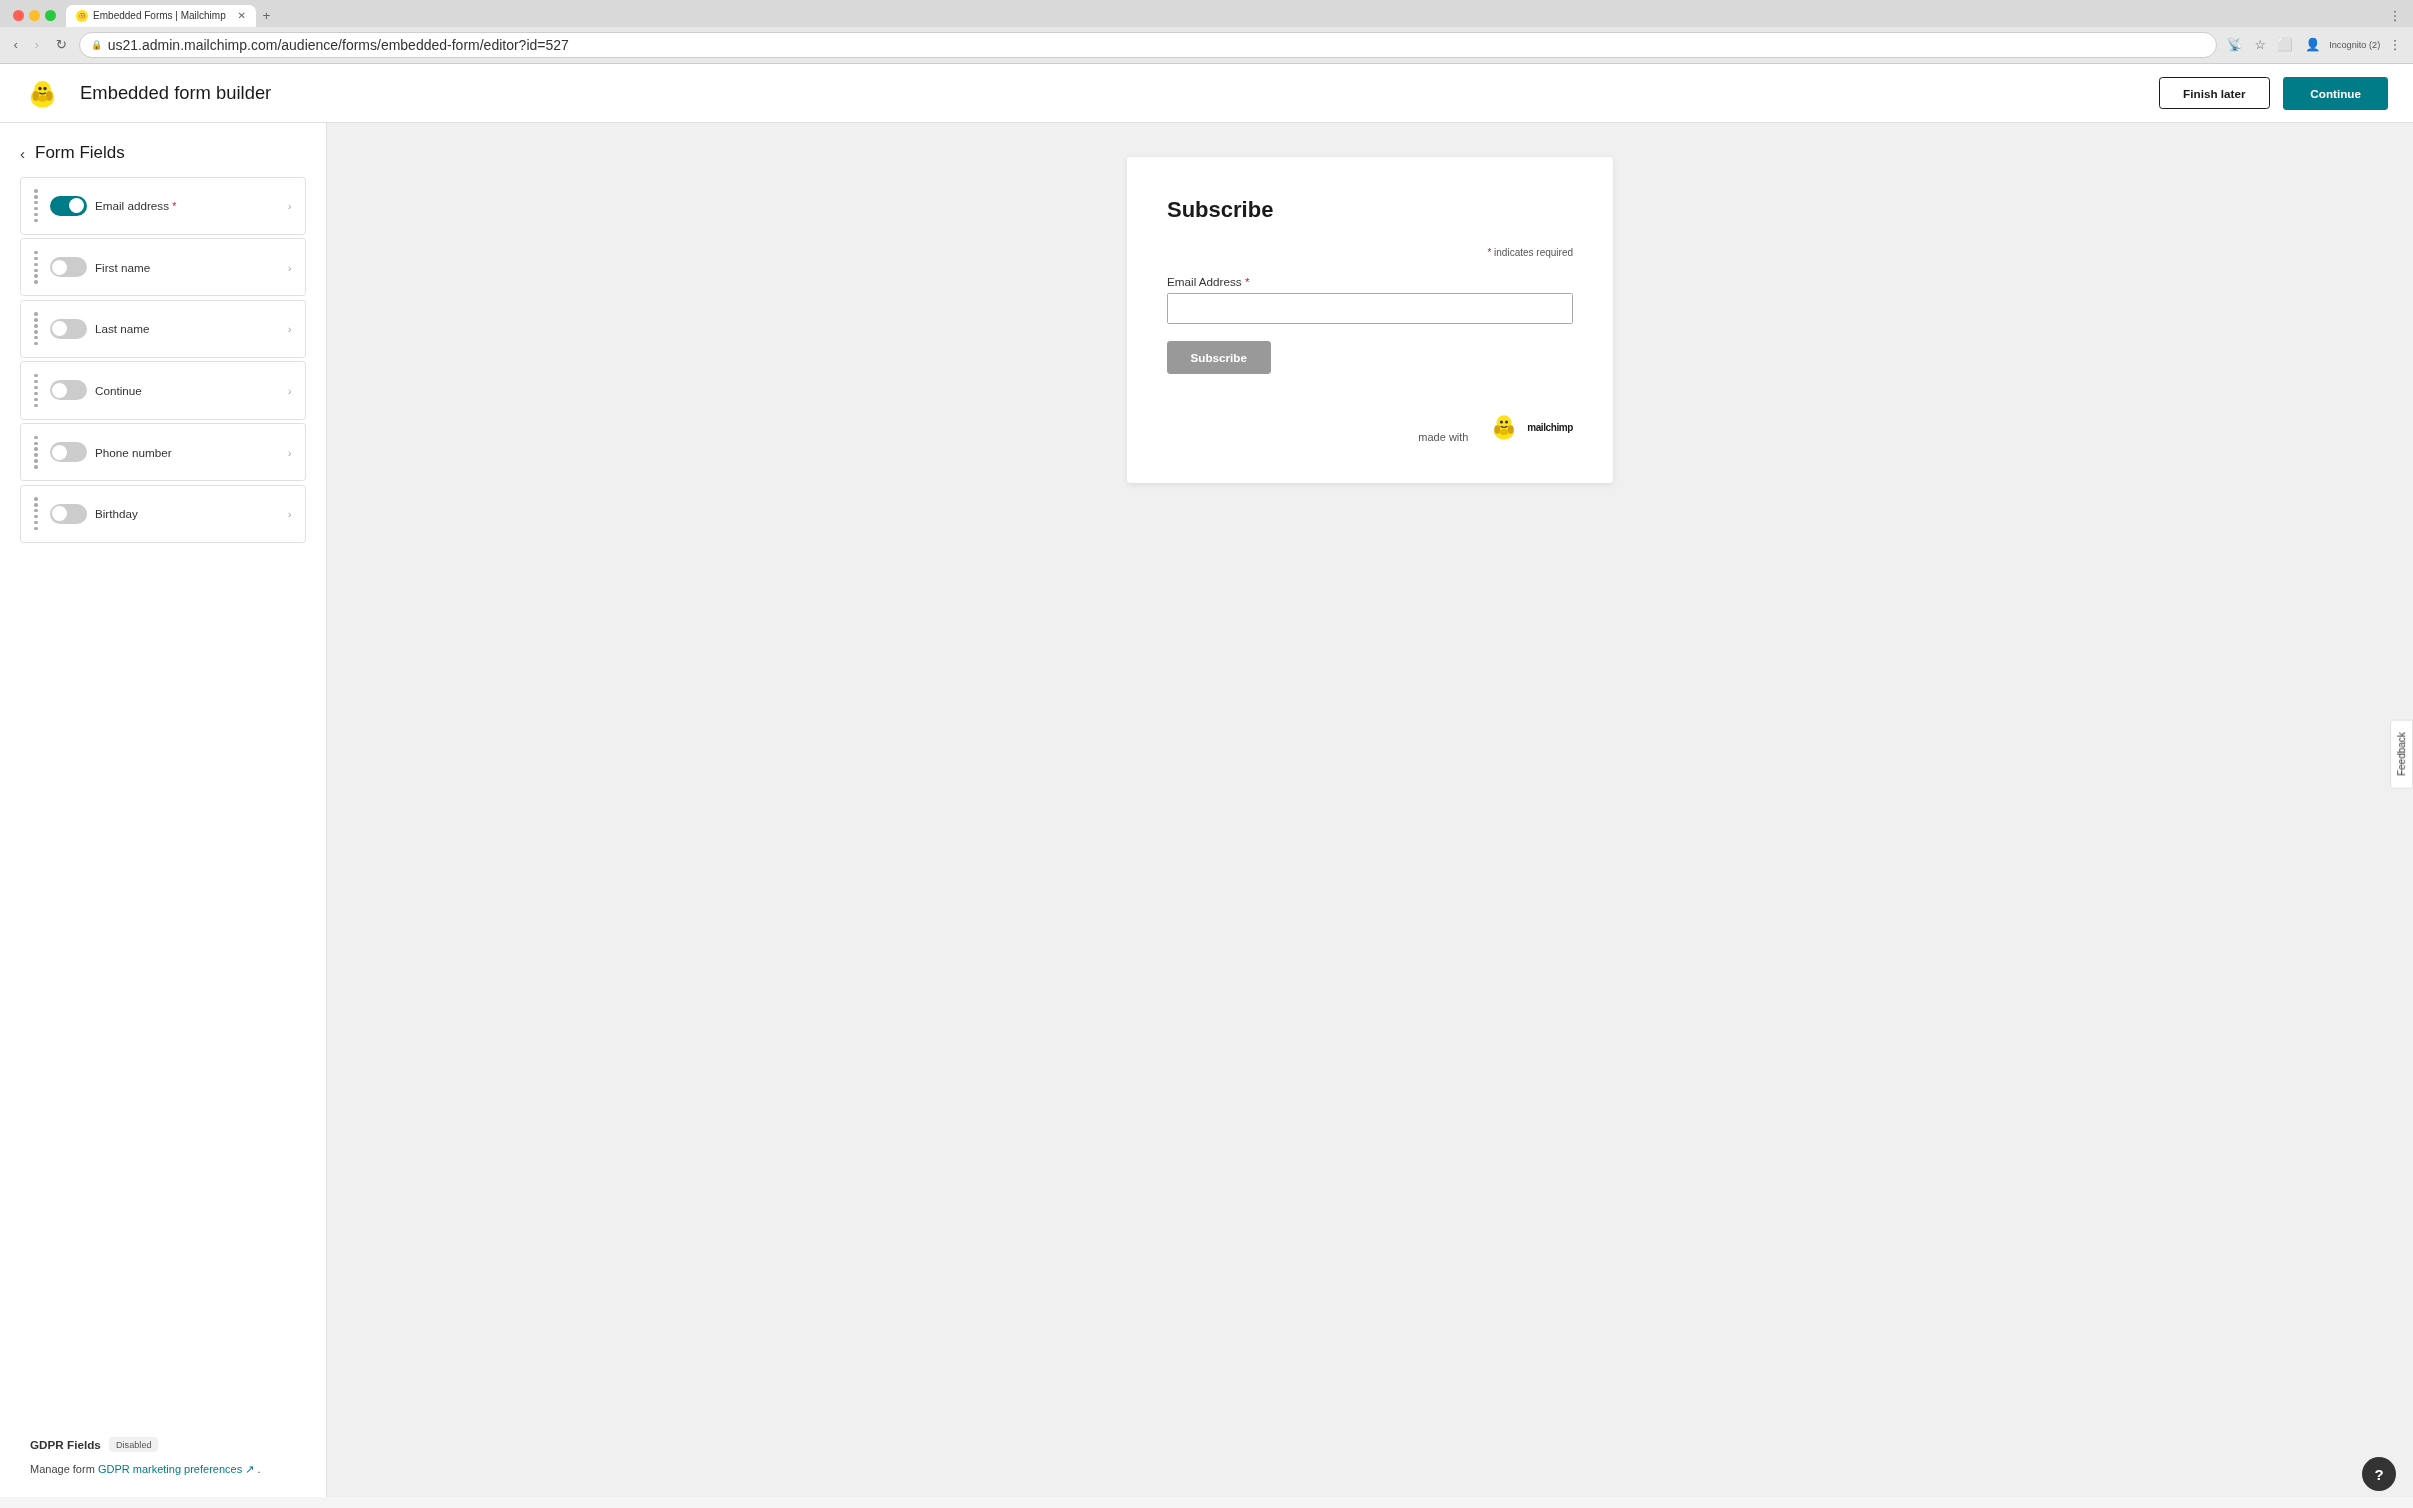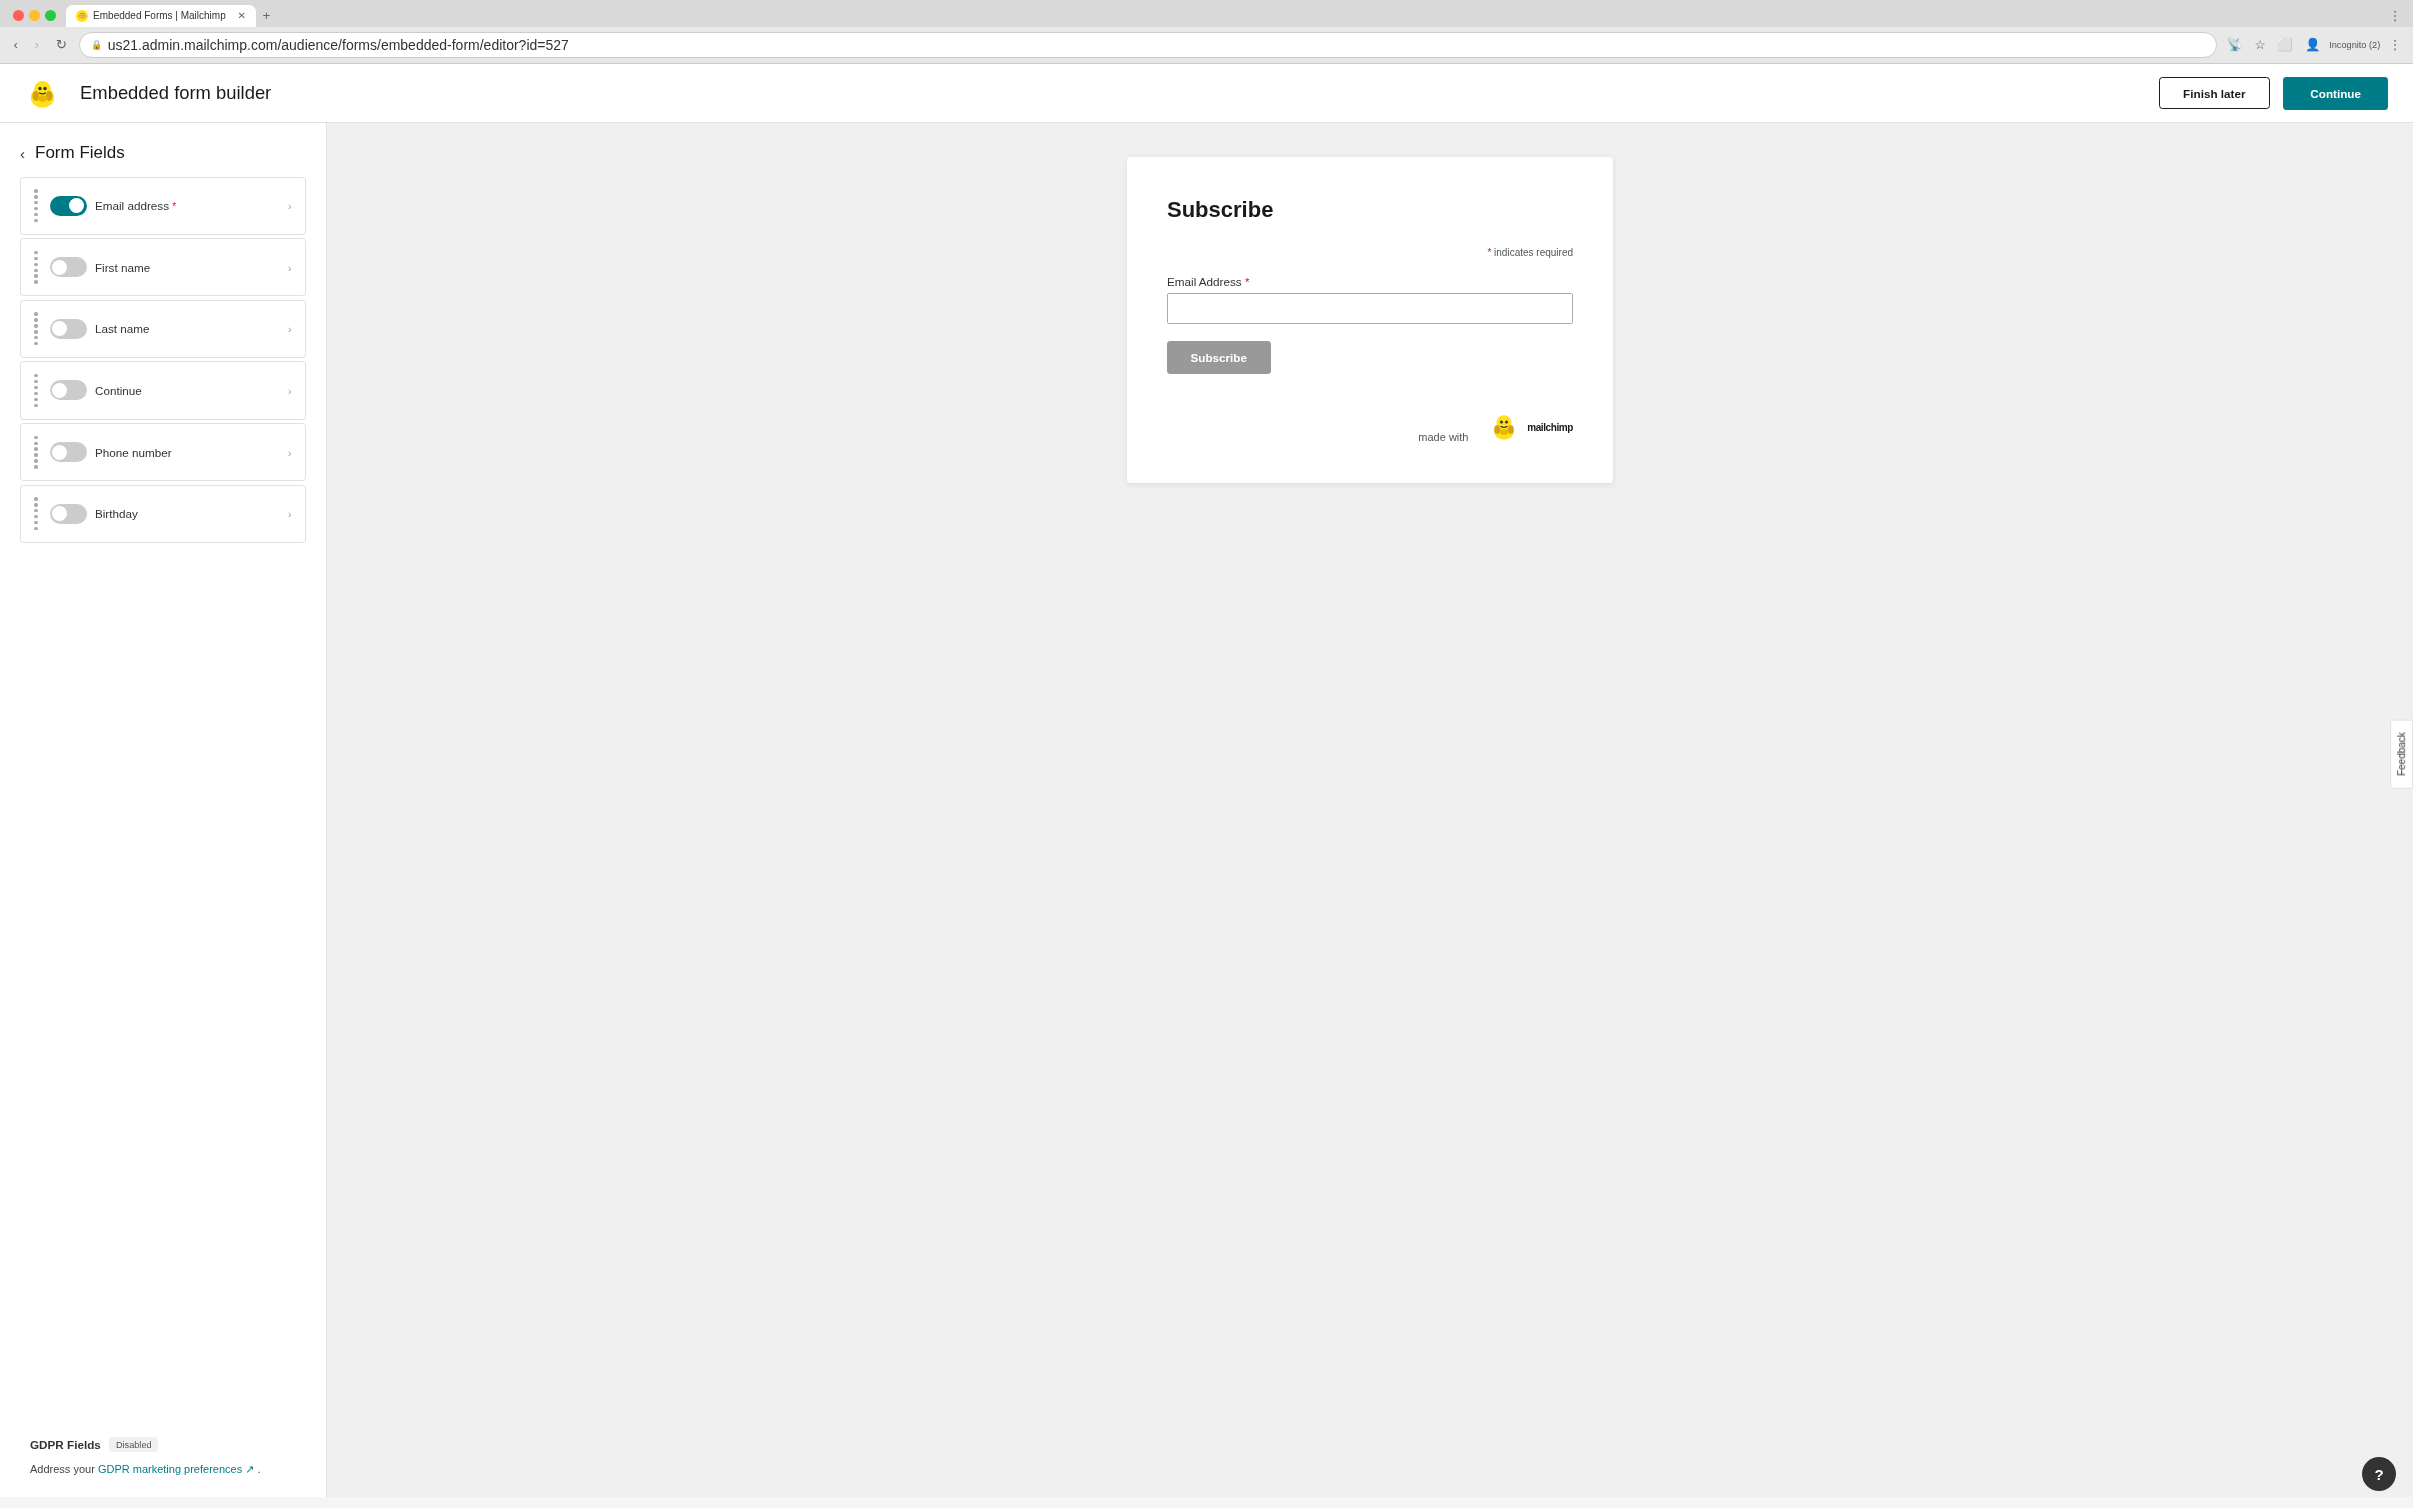--- a/index.html
+++ b/index.html
@@ -276,21 +276,21 @@
         </div>
 
       </div>
 
       <div class="gdpr-section">
         <div class="gdpr-header">
           <span class="gdpr-title">GDPR Fields</span>
           <span class="gdpr-badge">Disabled</span>
         </div>
         <div class="gdpr-text">
-          <span>Address your </span><a href="#"><span>GDPR marketing preferences</span> ↗</a><span> .</span>
+          <span>Manage form </span><a href="#"><span>GDPR marketing preferences</span> ↗</a><span> .</span>
         </div>
       </div>
     </div>
 
     <div class="preview-area">
       <div class="form-preview-card">
         <div class="form-preview-title">Subscribe</div>
 
         <div class="form-required-note">
           <span class="asterisk">*</span>

